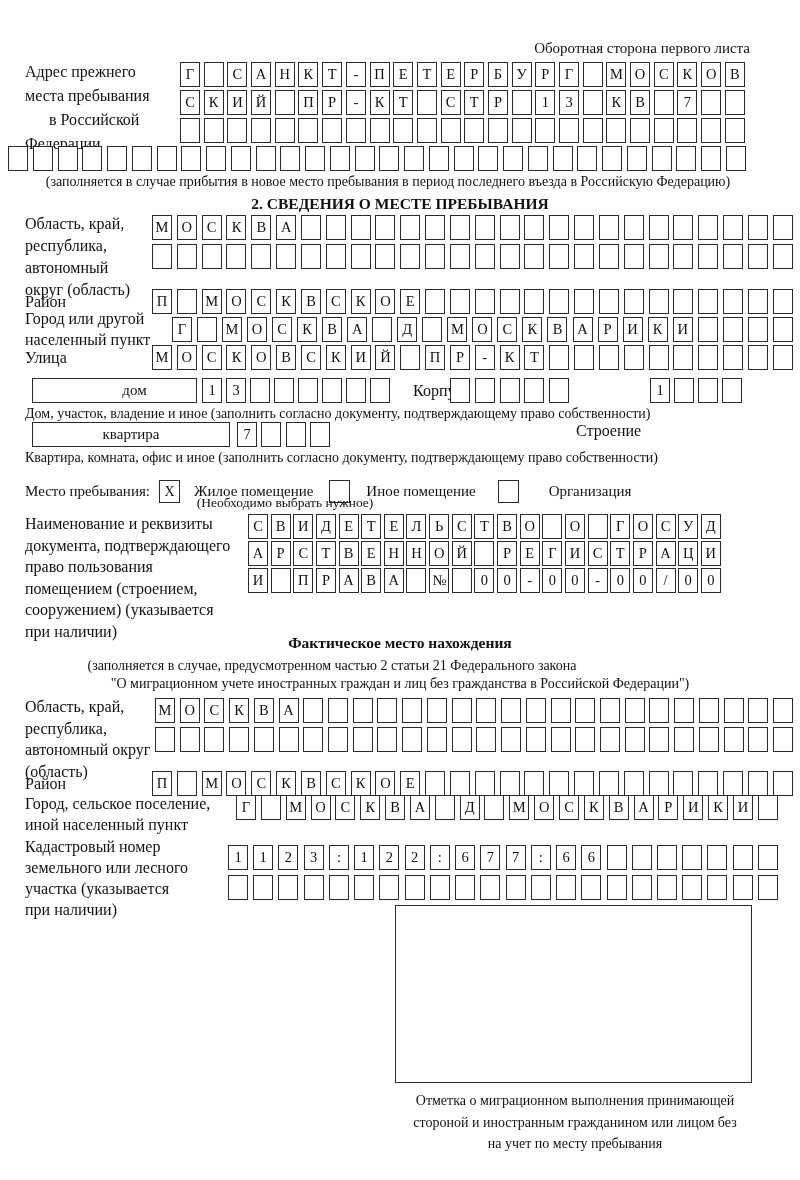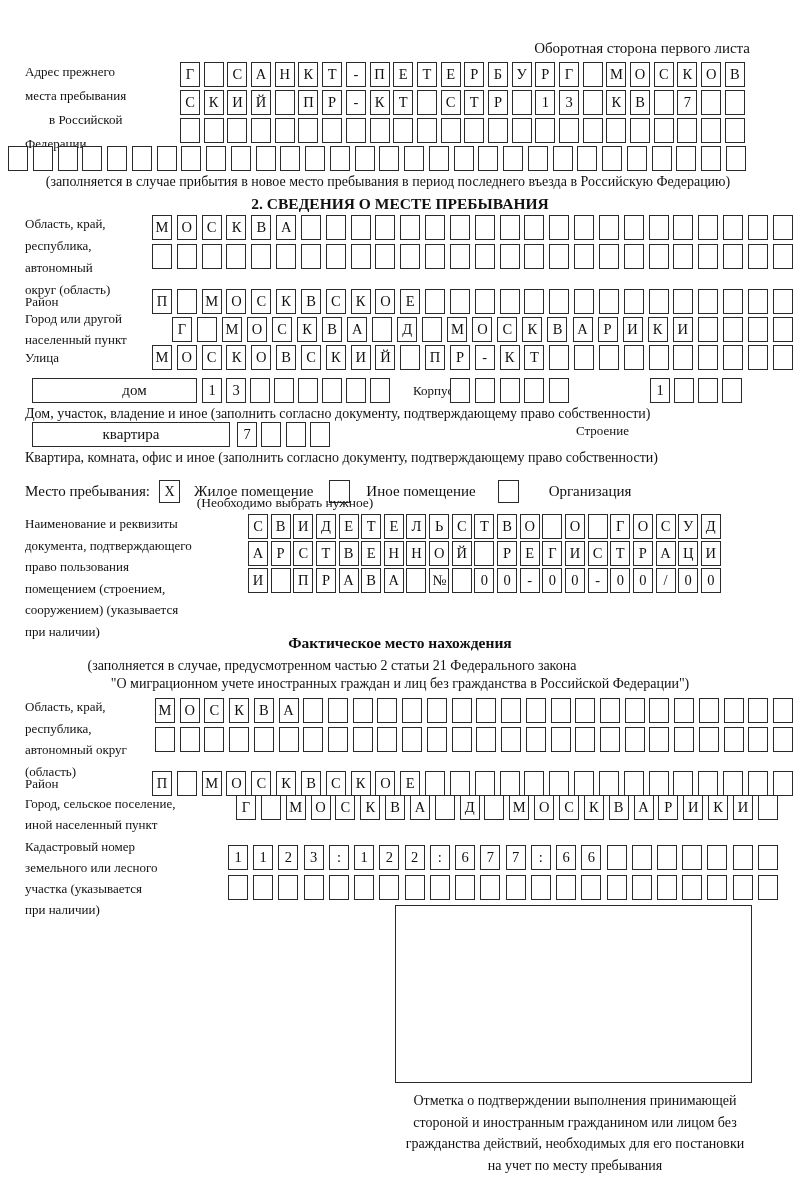--- a/index.html
+++ b/index.html
@@ -5,21 +5,21 @@
   html,body{margin:0;padding:0;background:#fff;}
   .page{
     position:relative;
     width:800px;height:1180px;
     background:#fff;
     font-family:"Liberation Serif","DejaVu Serif",serif;
     color:#111;
     overflow:hidden;
   }
   .abs{position:absolute;}
-  .lbl{font-size:13px;line-height:22px;white-space:nowrap;}
+  .lbl{font-size:16px;line-height:22px;white-space:nowrap;}
   .caption{font-size:14px;white-space:nowrap;}
   .center{text-align:center;}
   .bold{font-weight:bold;}
   .cells{display:flex;justify-content:space-between;}
   .cell{
     box-sizing:border-box;
     width:20px;height:25px;
     border:1.5px solid #2a2a2a;
     display:inline-flex;align-items:center;justify-content:center;
     font-size:14.5px;background:#fff;flex:0 0 20px;
@@ -628,19 +628,18 @@
       <span class="cell"></span>
       <span class="cell"></span>
       <span class="cell"></span>
       <span class="cell"></span>
       <span class="cell"></span>
       <span class="cell"></span>
     </div>
 
   <div class="abs stamp" style="left:395px;top:905px;width:357px;height:178px;"></div>
   <div class="abs center" style="left:370px;top:1090px;width:410px;font-size:14px;line-height:21.5px;">
-    <div>Отметка о подтверждении выполнения принимающей</div>
+    <div>Отметка о миграционном выполнения принимающей</div>
     <div>стороной и иностранным гражданином или лицом без</div>
-    <div>гражданства действий, необходимых для его постановки</div>
     <div>на учет по месту пребывания</div>
   </div>
 
 </div>
 
 </body></html>

